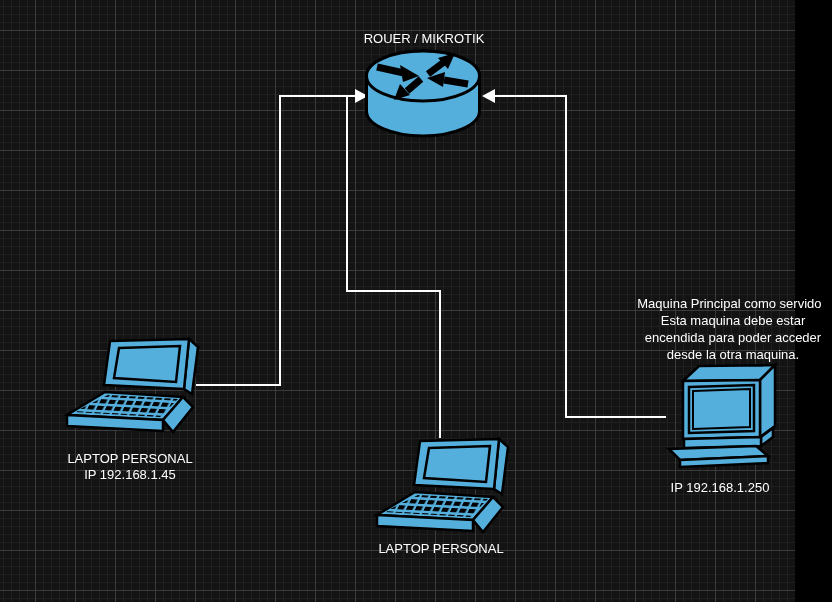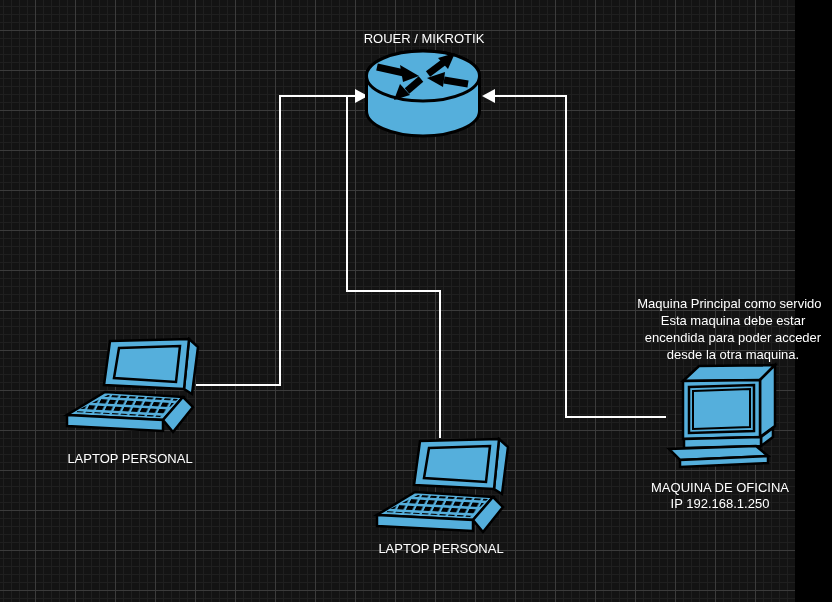--- a/index.html
+++ b/index.html
@@ -86,20 +86,21 @@
       <polygon points="50,4 129,2 124,52 44,48" fill="#55afdc" stroke="#000000" stroke-width="2.5"></polygon>
       <polygon points="59,11 120,9 116,45 54,41" fill="#55afdc" stroke="#000000" stroke-width="2.5"></polygon>
       <polygon points="45,55 123,60 103,83 7,78" fill="#55afdc" stroke="#000000" stroke-width="2.5"></polygon>
       <polygon points="123,60 133,70 113,95 103,83" fill="#55afdc" stroke="#000000" stroke-width="2.5"></polygon>
       <polygon points="7,78 103,83 103,94 7,89" fill="#55afdc" stroke="#000000" stroke-width="2.5"></polygon>
       <polygon points="48,58 118,62 100,80 14,75" fill="url(#kb1)" stroke="none"></polygon>
     </svg>
   </div>
   <div class="node-label" style="left:30px;top:451px;width:200px;">
     <div>LAPTOP PERSONAL</div>
+    <div>IP 192.168.1.45</div>
   </div>
 
   <div class="node-icon" style="left:370px;top:437px;">
     <svg width="140" height="100" viewBox="0 0 140 100">
       <defs>
         <pattern id="kb2" width="9" height="6.5" patternUnits="userSpaceOnUse" patternTransform="skewX(-24) rotate(3)">
           <rect width="6.5" height="4" fill="#000000"></rect>
         </pattern>
       </defs>
       <polygon points="129,2 138,10 132,57 124,52" fill="#55afdc" stroke="#000000" stroke-width="2.5"></polygon>
@@ -129,19 +130,18 @@
       <polygon points="17,22 94,21 94,78 17,80" fill="#55afdc" stroke="#000000" stroke-width="2.5"></polygon>
       <polygon points="23,28 88,26 88,72 23,74" fill="#55afdc" stroke="#000000" stroke-width="2.5"></polygon>
       <polygon points="27,32 84,30 84,68 27,70" fill="#55afdc" stroke="#000000" stroke-width="2"></polygon>
       <polygon points="95,78 107,69 107,78 95,87" fill="#55afdc" stroke="#000000" stroke-width="2.5"></polygon>
       <polygon points="18,80 95,78 95,87 18,89" fill="#55afdc" stroke="#000000" stroke-width="2.5"></polygon>
       <polygon points="3,90 90,87 102,97 14,101" fill="#55afdc" stroke="#000000" stroke-width="2.5"></polygon>
       <polygon points="14,101 102,97 102,104 14,108" fill="#55afdc" stroke="#000000" stroke-width="2.5"></polygon>
     </svg>
   </div>
   <div class="node-label" style="left:620px;top:480px;width:200px;">
-    <div>MAQUINA DE OFICINA</div>
     <div>IP 192.168.1.250</div>
   </div>
 
 </div>
 
 <div style="position:absolute;right:0;top:0;width:10px;height:602px;background:#000;"></div>
 
 </body></html>

